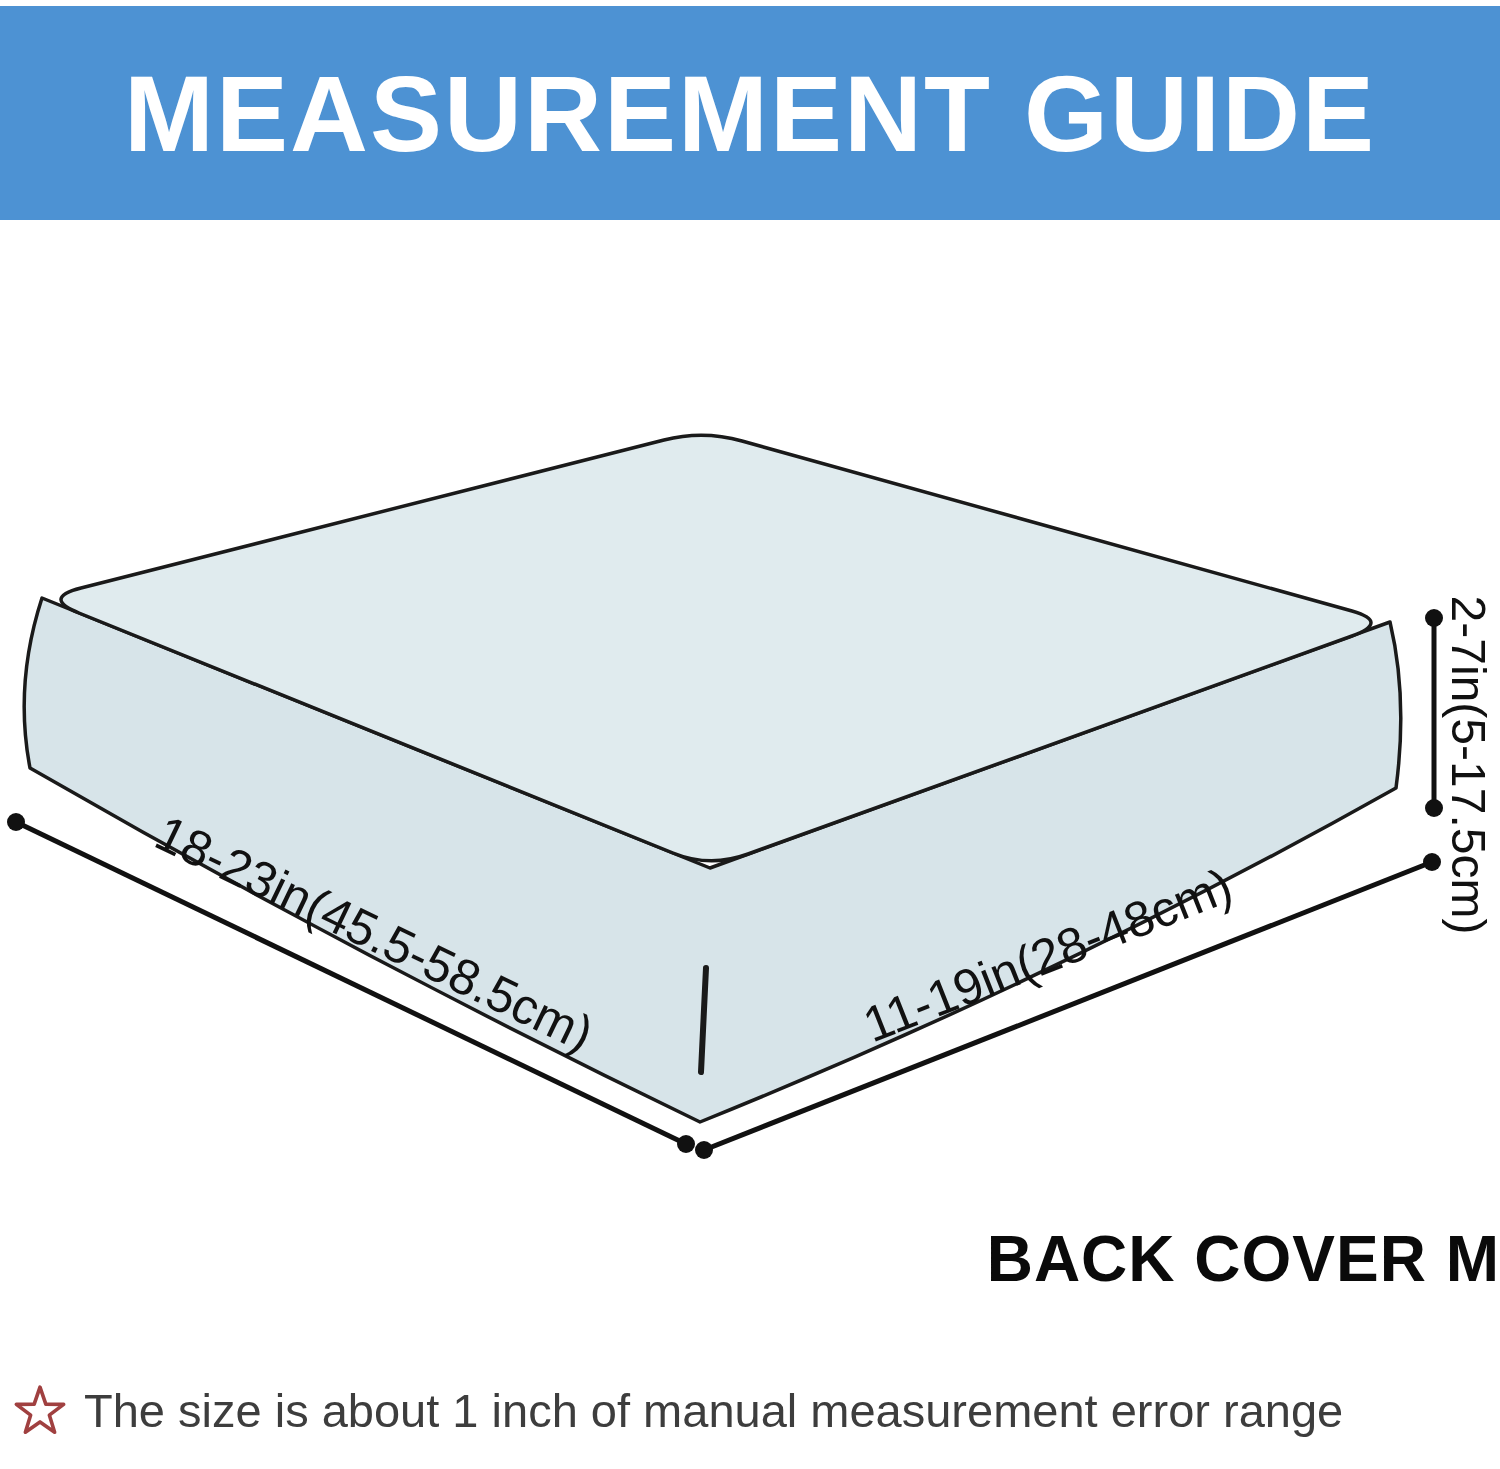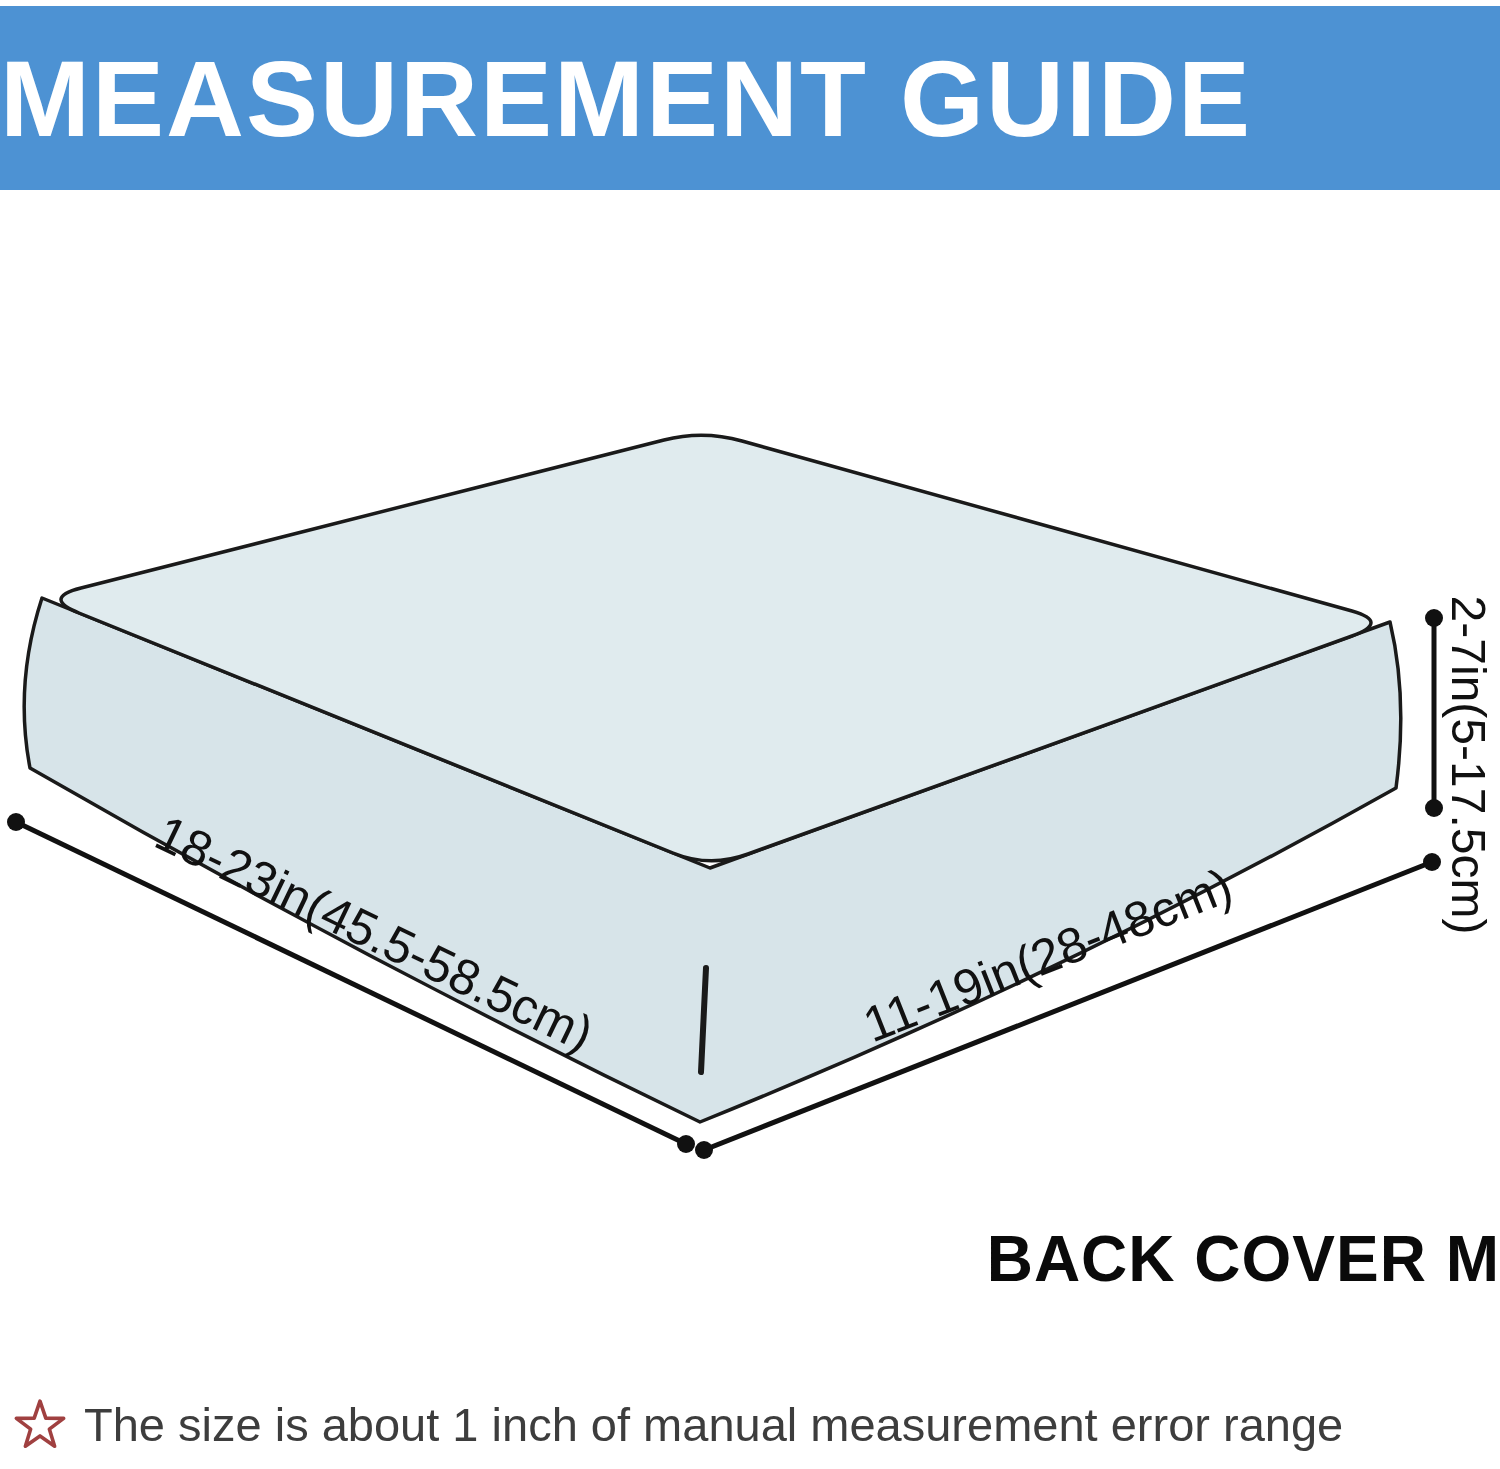--- a/index.html
+++ b/index.html
@@ -8,25 +8,25 @@
     position: relative;
     width: 1500px;
     height: 1469px;
     background: #ffffff;
     overflow: hidden;
     font-family: "Liberation Sans", sans-serif;
   }
   .banner {
     position: absolute;
     left: 0; right: 0; top: 6px;
-    height: 184px;
+    height: 214px;
     background: #4d92d3;
     display: flex;
     align-items: center;
-    justify-content: flex-start;
+    justify-content: center;
   }
   .banner-title {
     color: #ffffff;
     font-size: 108px;
     font-weight: bold;
     letter-spacing: 2px;
     white-space: nowrap;
   }
   .diagram-svg {
     position: absolute;
@@ -54,21 +54,20 @@
     color: #0a0a0a;
     letter-spacing: 1px;
   }
   .footnote {
     position: absolute;
     left: 12px; right: 0;
     top: 1382px;
     display: flex;
     align-items: center;
     gap: 16px;
-    margin-top: 14px;
   }
   .footnote-text {
     font-size: 47px;
     color: #3d3d3d;
     white-space: nowrap;
   }
 </style>
 </head>
 <body>
 

